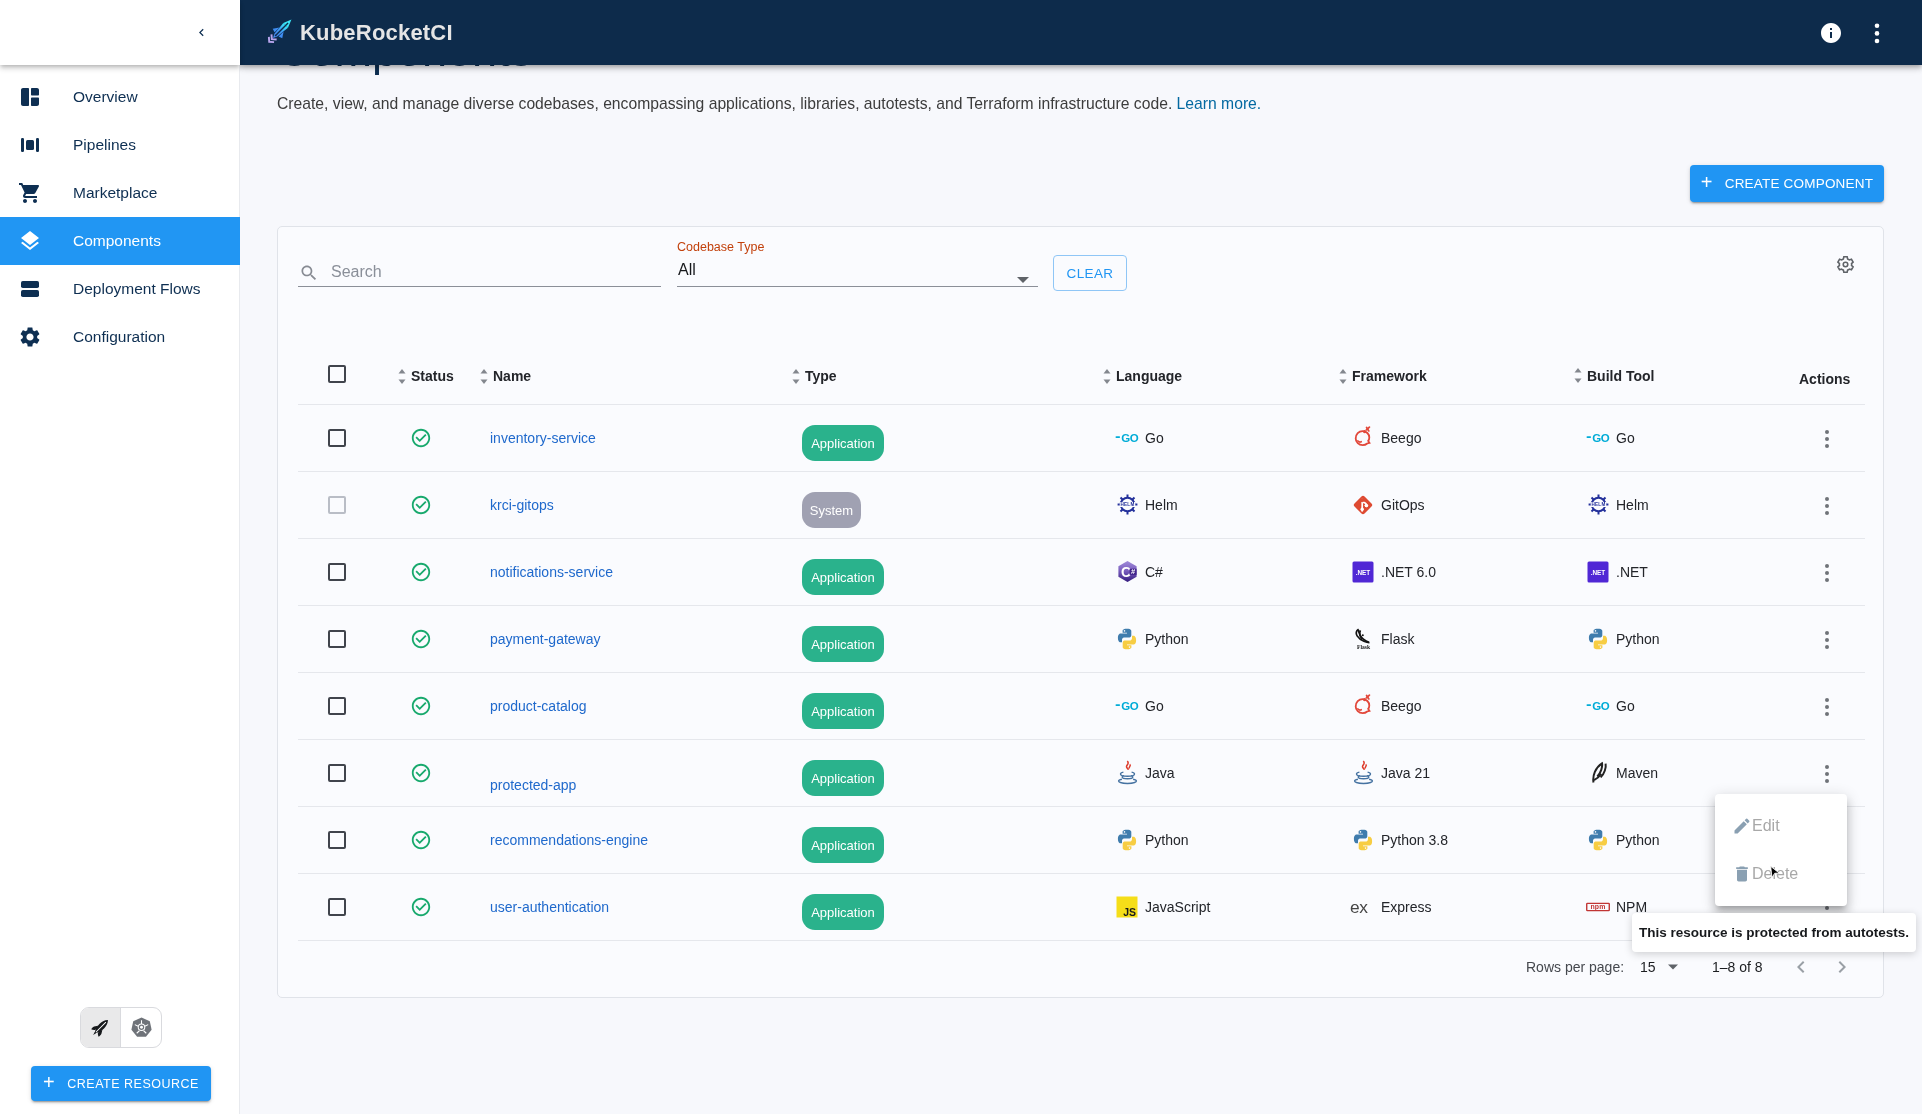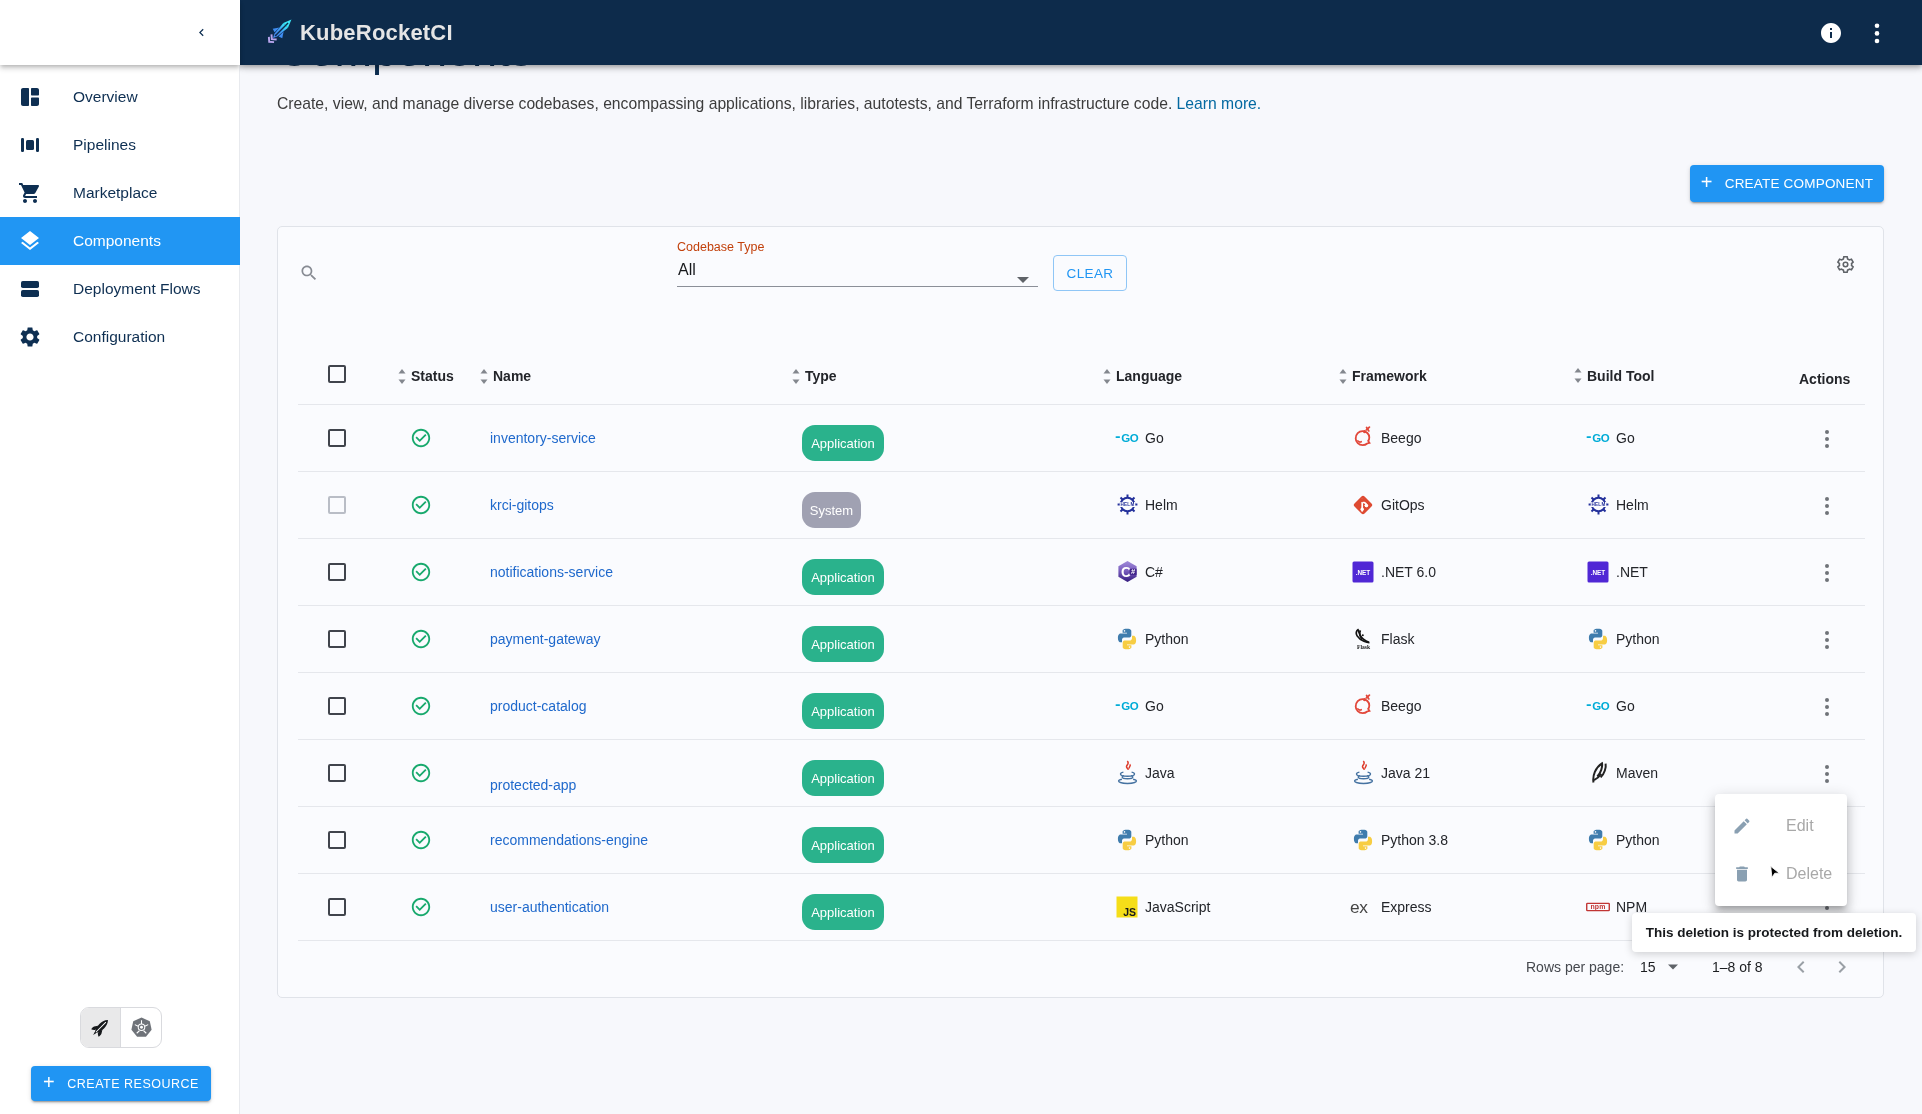--- a/index.html
+++ b/index.html
@@ -58,21 +58,21 @@
   .dots3 span { display:block; width:4px; height:4px; border-radius:50%; background:#6f7379; margin:3px auto; }
 
   
   .pgtext { font-size:14px; color:#45484e; }
 
   
   #menu { left:1715px; top:794px; width:132px; height:112px; background:#fff; border-radius:4px; z-index:50;
     box-shadow:0 5px 5px -3px rgba(0,0,0,.2), 0 8px 10px 1px rgba(0,0,0,.14), 0 3px 14px 2px rgba(0,0,0,.12); }
   .mitem { position:absolute; left:0; width:132px; height:48px; display:flex; align-items:center; }
   .mitem .mic { margin-left:17px; width:20px; height:20px; }
-  .mitem .mlb { margin-left:34px; font-size:16px; color:#a8a8a8; }
+  .mitem .mlb { font-size:16px; color:#a8a8a8; }
   #tooltip { left:1632px; top:913px; width:284px; height:39px; background:#fff; border-radius:4px; z-index:60;
     box-shadow:0 2px 8px rgba(0,0,0,.18); display:flex; align-items:center; justify-content:center;
     font-size:13.5px; font-weight:700; color:#17191c; }
 
   
   #toggle { left:80px; top:1007px; width:82px; height:41px; border:1px solid #d9dade; border-radius:9px; background:#fff; z-index:42; display:flex; }
   #toggle .t { width:40px; height:39px; display:flex; align-items:center; justify-content:center; }
   #toggle .tl { background:#e9e9ea; border-right:1px solid #d9dade; border-radius:8px 0 0 8px; }
 </style>
 </head>
@@ -112,20 +112,23 @@
 </div>
 
 <div id="pagetitle" class="abs">Components</div>
 <div id="desc" class="abs">Create, view, and manage diverse codebases, encompassing applications, libraries, autotests, and Terraform infrastructure code. <a>Learn more.</a></div>
 <div id="createcomp" class="abs bluebtn"><span class="plus">+</span>CREATE COMPONENT</div>
 
 <div id="card" class="abs">
   <svg class="rel" style="left:21px;top:36px" width="20" height="20" viewBox="0 0 24 24">
     <path fill="#878b93" d="M15.5 14h-.79l-.28-.27C15.41 12.59 16 11.11 16 9.5 16 5.91 13.09 3 9.5 3S3 5.91 3 9.5 5.91 16 9.5 16c1.61 0 3.09-.59 4.23-1.57l.27.28v.79l5 4.99L20.49 19l-4.99-5zm-6 0C7.01 14 5 11.99 5 9.5S7.01 5 9.5 5 14 7.01 14 9.5 11.99 14 9.5 14z"></path>
   </svg>
+  <div id="searchwrap" class="rel">
+      <span class="ph">Search</span>
+    </div>
   <div id="sellabel" class="rel">Codebase Type</div>
   <div id="selwrap" class="rel">
       <span class="val">All</span>
     <svg style="position:absolute;right:9px;top:21px" width="12" height="6" viewBox="0 0 10 5">
         <path fill="#5f6368" d="M0 0l5 5 5-5z"></path>
       </svg>
   </div>
   <div id="clearbtn" class="rel">CLEAR</div>
   <svg class="rel" style="left:1557px;top:27px" width="21" height="21" viewBox="0 0 24 24">
     <path fill="none" stroke="#5f6368" stroke-width="1.8" d="M13.9 3.2h-3.8l-.5 2.4c-.8.3-1.5.7-2.1 1.2l-2.3-.8-1.9 3.3 1.8 1.6c-.1.4-.1.8-.1 1.1s0 .7.1 1.1l-1.8 1.6 1.9 3.3 2.3-.8c.6.5 1.3.9 2.1 1.2l.5 2.4h3.8l.5-2.4c.8-.3 1.5-.7 2.1-1.2l2.3.8 1.9-3.3-1.8-1.6c.1-.4.1-.8.1-1.1s0-.7-.1-1.1l1.8-1.6-1.9-3.3-2.3.8c-.6-.5-1.3-.9-2.1-1.2z"></path>
@@ -589,13 +592,13 @@
   <div class="mitem" style="top:56px">
     <svg class="mic" viewBox="0 0 24 24">
         <path fill="#8aa0b2" d="M6 19c0 1.1.9 2 2 2h8c1.1 0 2-.9 2-2V7H6v12zM19 4h-3.5l-1-1h-5l-1 1H5v2h14V4z"></path>
       </svg>
     <span class="mlb">Delete</span>
   </div>
   <svg class="abs" style="left:48px;top:65px" width="22" height="22" viewBox="0 0 24 24">
     <path fill="#000" stroke="#fff" stroke-width="1.4" d="M5 3l14 11h-7.5L7 21z" transform="translate(5 6) scale(.68)"></path>
   </svg>
 </div>
-<div id="tooltip" class="abs">This deletion is protected from deletion.</div>
+<div id="tooltip" class="abs">This resource is protected from autotests.</div>
 
 </body></html>

